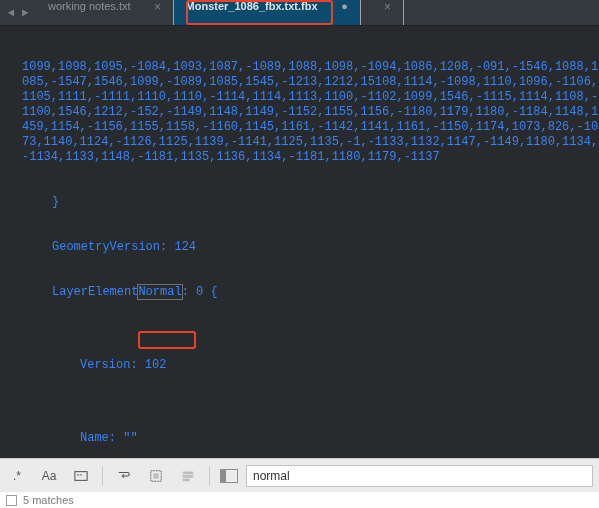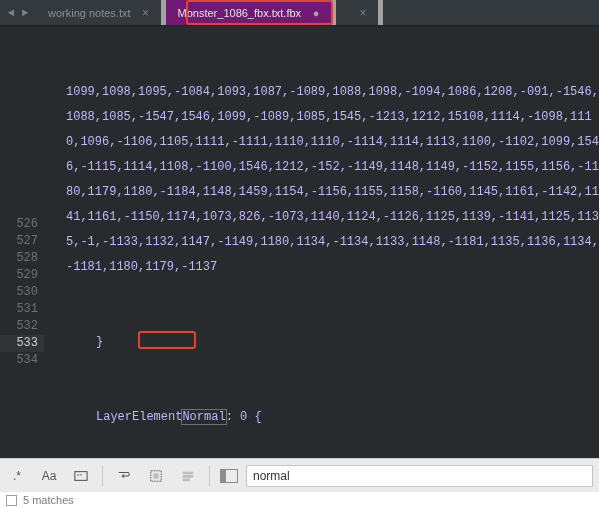--- a/index.html
+++ b/index.html
@@ -35,33 +35,35 @@
   font-size: 11px;
 }
 .tabs {
   display: flex;
   flex: 1;
   height: 100%;
   overflow: hidden;
 }
 .tab {
   display: flex;
-  align-items: center;
+  align-items: flex-start;
   padding: 0 8px 0 12px;
   color: #8a9299;
   font-size: 11px;
-  border-right: 5px solid #a3a3a3;
+  border-right: 1px solid #a3a3a3;
   position: relative;
   cursor: pointer;
   flex-shrink: 0;
   font-family: -apple-system, 'Segoe UI', sans-serif;
+  gap: 12px;
 }
 .tab.active {
-  background: #701a75;
+  background: #0c4a6e;
   color: #e2e2e2;
+  font-weight: bold;
 }
 .tab .close {
   margin-left: 8px;
   font-size: 12px;
   color: #7a8288;
   width: 14px;
   text-align: center;
 }
 .tab .dirty {
   margin-left: 8px;
@@ -95,24 +97,24 @@
 .gutter .line-num.current {
   color: #d0ceca;
   background: #303538;
   margin-right: -6px;
   padding-right: 6px;
 }
 .code {
   flex: 1;
   padding: 4px 0 0 8px;
   font-size: 12px;
-  line-height: 25px;
+  line-height: 15px;
   white-space: pre;
   overflow: hidden;
-  color: #c4b5fd;
+  color: #3b82f6;
   position: relative;
 }
 .code .wrap-block {
   white-space: pre-wrap;
   word-break: break-all;
   margin-left: 14px;
 }
 .code .indent1 { padding-left: 44px; }
 .code .indent2 { padding-left: 72px; margin-top: 28px; }
 .code-line .hl {
@@ -214,35 +216,24 @@
       <span>Monster_1086_fbx.txt.fbx</span>
       <span class="dirty">●</span>
     </div>
     <div class="tab">
       <span class="close">×</span>
     </div>
   </div>
 </div>
 
 <div class="editor">
-  <div class="gutter">
-    <div class="spacer"></div>
-    <div class="line-num">526</div>
-    <div class="line-num">527</div>
-    <div class="line-num">528</div>
-    <div class="line-num">529</div>
-    <div class="line-num">530</div>
-    <div class="line-num">531</div>
-    <div class="line-num">532</div>
-    <div class="line-num current">533</div>
-    <div class="line-num">534</div>
-  </div>
   <div class="code">
     <div class="wrap-block">1099,1098,1095,-1084,1093,1087,-1089,1088,1098,-1094,1086,1208,-091,-1546,1088,1085,-1547,1546,1099,-1089,1085,1545,-1213,1212,15108,1114,-1098,1110,1096,-1106,1105,1111,-1111,1110,1110,-1114,1114,1113,1100,-1102,1099,1546,-1115,1114,1108,-1100,1546,1212,-152,-1149,1148,1149,-1152,1155,1156,-1180,1179,1180,-1184,1148,1459,1154,-1156,1155,1158,-1160,1145,1161,-1142,1141,1161,-1150,1174,1073,826,-1073,1140,1124,-1126,1125,1139,-1141,1125,1135,-1,-1133,1132,1147,-1149,1180,1134,-1134,1133,1148,-1181,1135,1136,1134,-1181,1180,1179,-1137</div>
     <div class="code-line indent1">}</div>
+    <div class="code-line indent1"><span>GeometryVersion</span>: <span>124</span></div>
     <div class="code-line indent1"><span>LayerElement</span><span class="hl">Normal</span><span>: 0 {</span></div>
     <div class="code-line indent2"><span>Version</span>: <span>102</span></div>
     <div class="code-line indent2"><span>Name</span>: <span>""</span></div>
     
     
     
     
   </div>
 </div>
 

